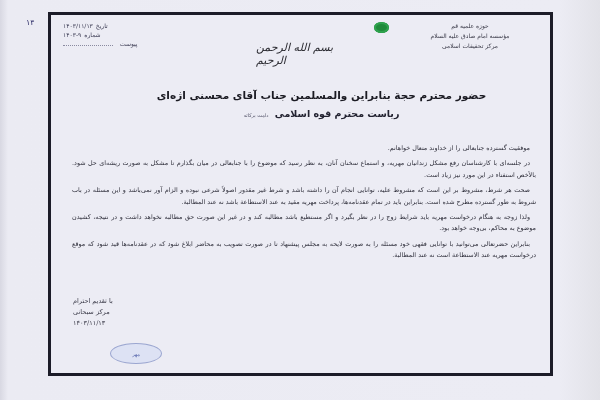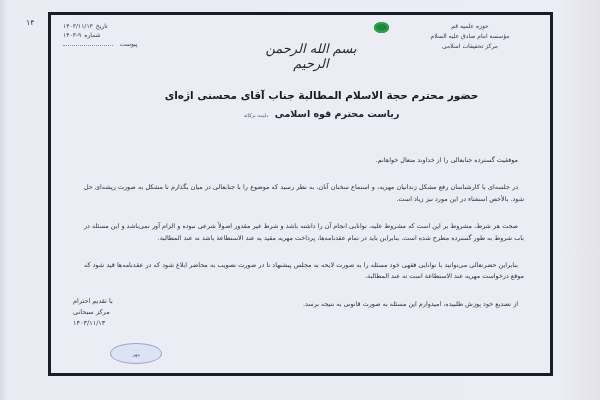--- a/index.html
+++ b/index.html
@@ -32,39 +32,39 @@
     .refbox {
       position: absolute; left: 12px; top: 6px; width: 90px;
       color: #3a3a52; font-size: 6px; line-height: 9px;
     }
     .refbox .row { display: flex; justify-content: flex-end; gap: 3px; }
     .refbox .dots { border-bottom: 1px dotted #8a8aa0; width: 50px; height: 6px; margin-right: 4px; }
     .margin-num {
       position: absolute; left: 26px; top: 18px; font-size: 8px; color: #30306a;
     }
     .bismillah {
-      position: absolute; left: 205px; top: 26px; width: 110px; text-align: center;
-      font-family: "DejaVu Serif", serif; font-size: 13px; color: #2a2a30;
+      position: absolute; left: 205px; top: 26px; width: 110px; text-align: left;
+      font-family: "DejaVu Serif", serif; font-size: 11px; color: #2a2a30;
       font-style: italic;
     }
     .address1 {
       position: absolute; left: 50px; right: 8px; top: 74px; text-align: center;
       font-weight: bold; font-size: 10.5px; color: #1a1a22;
     }
     .address2 {
       position: absolute; left: 50px; right: 8px; top: 93px; text-align: center;
       font-weight: bold; font-size: 9.5px; color: #222230;
     }
     .address2 .small { font-size: 5px; font-weight: normal; color: #55556a; margin-right: 3px; }
     .body {
       position: absolute; left: 17px; right: 10px; top: 124px;
       font-size: 6.4px; line-height: 11.4px; color: #2e2e3a; text-align: justify;
     }
     .body .greet { font-weight: bold; font-size: 7px; margin-bottom: 1px; }
-    .body p { margin: 16px; text-indent: 6px; }
+    .body p { margin: 4px; text-indent: 6px; }
     .signature {
       position: absolute; left: 22px; top: 281px; width: 60px;
       text-align: left; font-size: 6.5px; line-height: 11px; color: #3a3a48;
     }
     .stamp {
       position: absolute; left: 59px; top: 328px; width: 50px; height: 19px;
       border: 1px solid #9ba6d0; border-radius: 50%;
       background: #dde2f4; color: #5060a8; font-size: 5px;
       display: flex; align-items: center; justify-content: center;
     }
@@ -94,32 +94,32 @@
         <span>۱۴۰۳-۹</span>
       </div>
       <div class="row">
         <span>پیوست</span>
         <span class="dots"></span>
       </div>
     </div>
 
     <div class="bismillah rtl">بسم الله الرحمن الرحیم</div>
 
-    <div class="address1 rtl">حضور محترم حجة الاسلام المطالبة جناب آقای محسنی اژه‌ای</div>
+    <div class="address1 rtl">حضور محترم حجة بنابراین والمسلمین جناب آقای محسنی اژه‌ای</div>
     <div class="address2 rtl">
       <span>ریاست محترم قوه اسلامی</span>
       <span class="small">دامت برکاته</span>
     </div>
 
     <div class="body rtl">
       <p>موفقیت گسترده جنابعالی را از خداوند متعال خواهانم.</p>
       <p>در جلسه‌ای با کارشناسان رفع مشکل زندانیان مهریه، و استماع سخنان آنان، به نظر رسید که موضوع را با جنابعالی در میان بگذارم تا مشکل به صورت ریشه‌ای حل شود. بالأخص استفتاء در این مورد نیز زیاد است.</p>
       <p>صحت هر شرط، مشروط بر این است که مشروط علیه، توانایی انجام آن را داشته باشد و شرط غیر مقدور اصولاً شرعی نبوده و الزام آور نمی‌باشد و این مسئله در باب شروط به طور گسترده مطرح شده است. بنابراین باید در تمام عقدنامه‌ها، پرداخت مهریه مقید به عند الاستطاعة باشد نه عند المطالبة.</p>
+      <p>ولذا زوجه به هنگام درخواست مهریه باید شرایط زوج را در نظر بگیرد و اگر مستطیع باشد مطالبه کند و در غیر این صورت حق مطالبه نخواهد داشت و در نتیجه، کشیدن موضوع به محاکم، بی‌وجه خواهد بود.</p>
       <p>بنابراین حضرتعالی می‌توانید با توانایی فقهی خود مسئله را به صورت لایحه به مجلس پیشنهاد تا در صورت تصویب به محاضر ابلاغ شود که در عقدنامه‌ها قید شود که موقع درخواست مهریه عند الاستطاعة است نه عند المطالبة.</p>
-      <p>از تصدیع خود پوزش طلبیده، امیدوارم این مسئله به صورت قانونی به نتیجه برسد.</p>
     </div>
 
     <div class="signature rtl">
       <div>با تقدیم احترام</div>
       <div>مرکز سبحانی</div>
       <div>۱۴۰۳/۱۱/۱۳</div>
     </div>
     <div class="stamp-mark">..</div>
 
     <div class="stamp">

